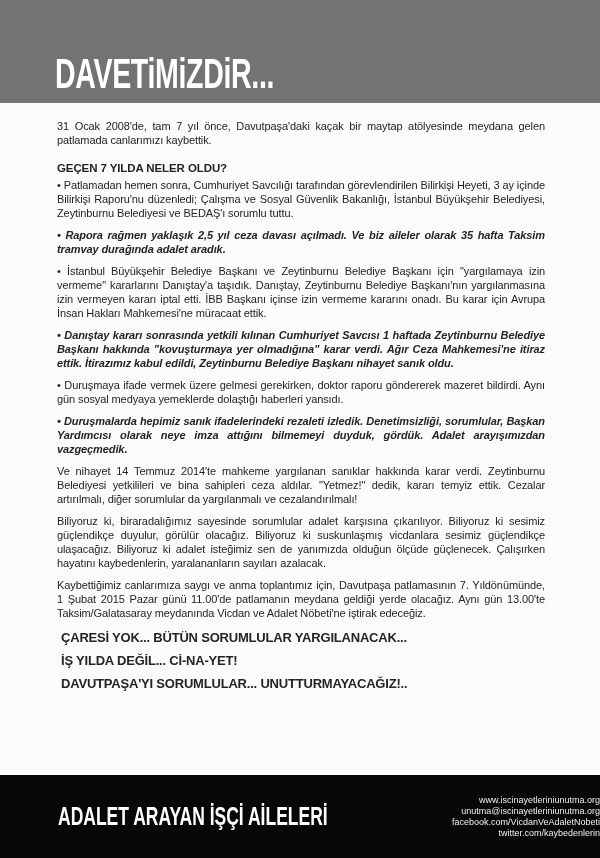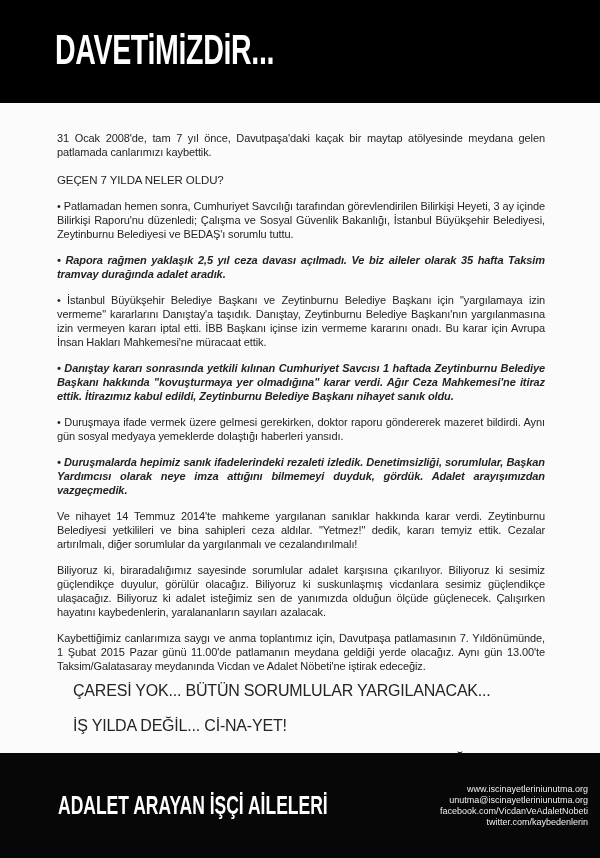--- a/index.html
+++ b/index.html
@@ -7,57 +7,57 @@
     width:600px;height:858px;margin:0 auto;
     background:#fbfbfb;
     display:flex;flex-direction:column;
     font-family:"Liberation Sans", sans-serif;
     color:#242424;
     overflow:hidden;
     box-sizing:border-box;
   }
   
   .banner{
-    flex:none;height:103px;background:#000000;
-    display:flex;align-items:center;
+    flex:none;height:103px;background:#737373;
+    display:flex;align-items:flex-end;
     padding:4px 0 8px 55px;box-sizing:border-box;
   }
   .banner .title{
     display:inline-block;
     color:#ffffff;font-weight:bold;font-size:42px;line-height:1;
     letter-spacing:-0.5px;white-space:nowrap;
     transform:scaleX(0.68);transform-origin:left bottom;
   }
   
   .content{
     flex:1;min-height:0;overflow:hidden;
     padding:16px 55px 0 57px;box-sizing:border-box;
   }
   .block{
-    margin:12px 0 8px 0;
+    margin:0 0 8px 0;
     font-size:11px;line-height:14px;letter-spacing:-0.1px;
     text-align:justify;
   }
   .block.bold{font-weight:bold;font-style:italic;}
   .block.heading{
-    font-weight:normal;text-align:left;margin:14px 0 3px 0;font-size:11.5px;
+    font-weight:bold;text-align:left;margin:14px 0 3px 0;font-size:11.5px;
   }
   .block.paragraph.first{margin-bottom:14px;}
   .block.bullet::before{content:"• ";}
   .block.slogan{
-    font-weight:normal;text-align:left;
-    font-size:16px;line-height:19px;margin:16px;
+    font-weight:bold;text-align:left;
+    font-size:13px;line-height:19px;margin:4px;
     letter-spacing:-0.2px;
   }
   .block.slogan.slogan-first{margin-top:8px;}
   
   .footer{
-    flex:none;height:105px;background:#070707;
+    flex:none;height:83px;background:#070707;
     display:flex;align-items:center;justify-content:space-between;
-    padding:0 12px 0 58px;box-sizing:border-box;
+    padding:0 0 0 58px;box-sizing:border-box;
   }
   .org-wrap{width:345px;flex:none;overflow:visible;}
   .org{
     display:inline-block;color:#ffffff;font-weight:bold;
     font-size:25px;line-height:1.05;white-space:nowrap;
     transform:scaleX(0.70);transform-origin:left center;
   }
   .footer-links{
     text-align:right;color:#efefef;
     font-size:9px;line-height:11px;letter-spacing:0;

